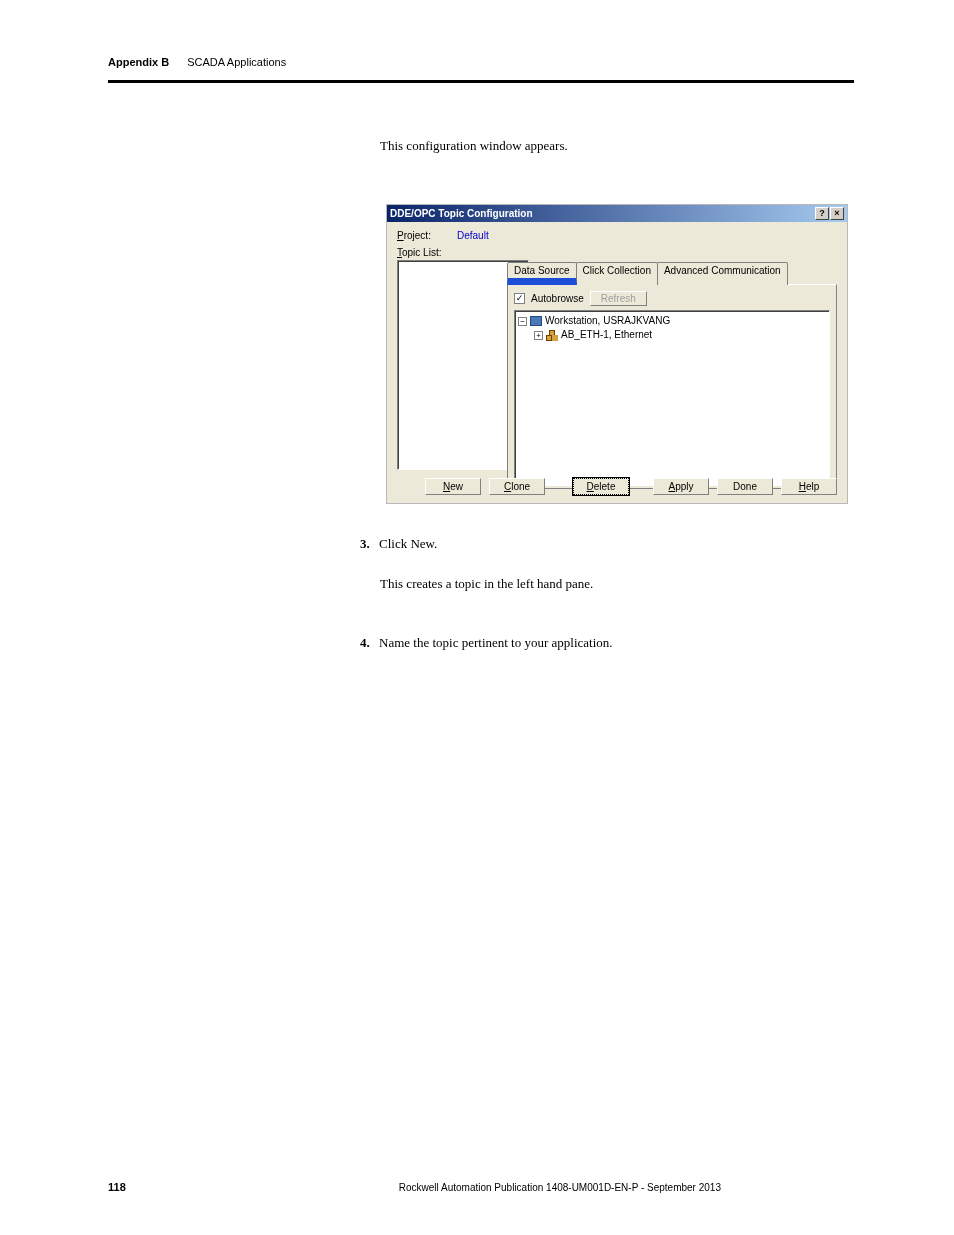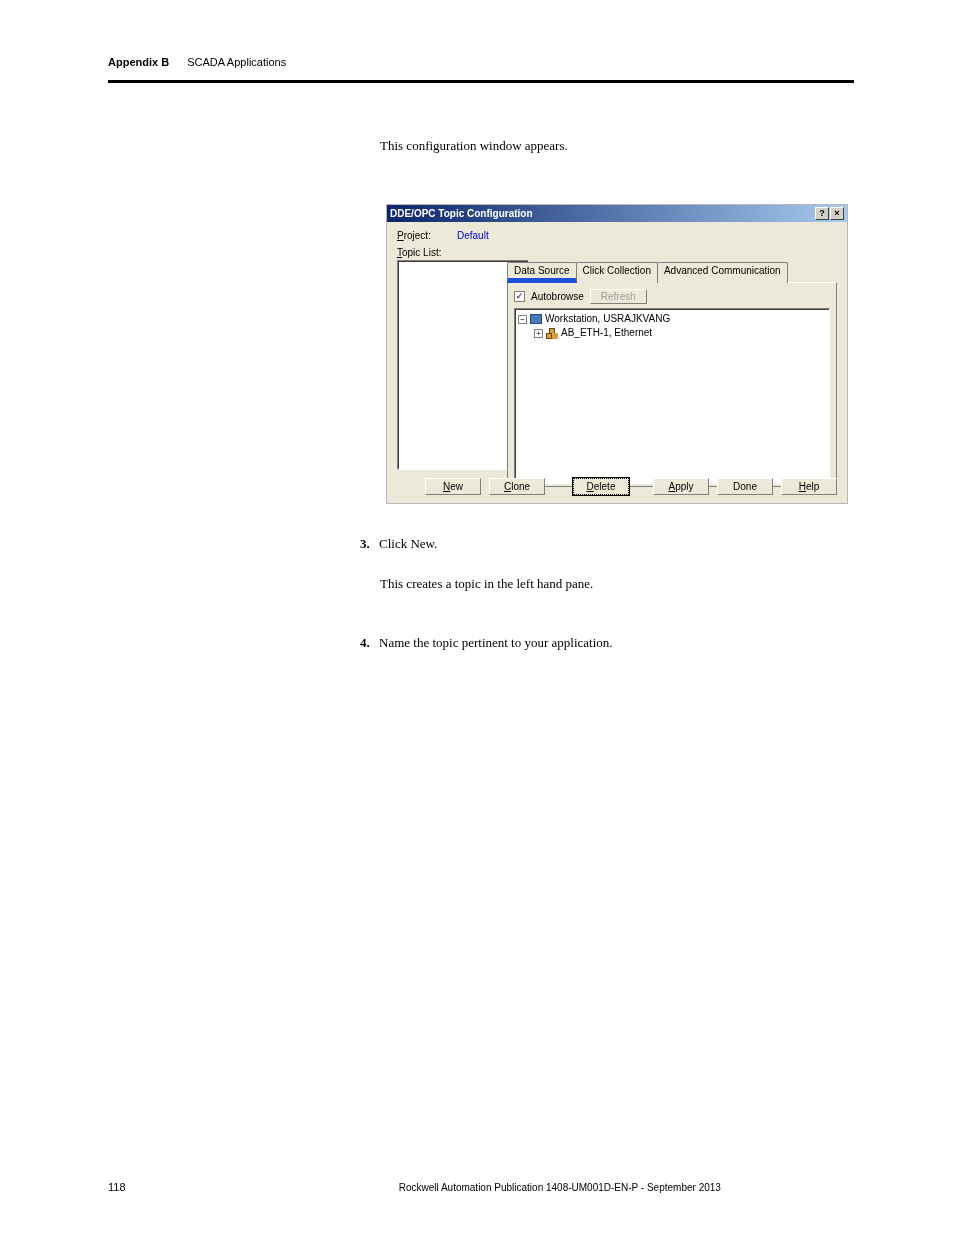--- a/index.html
+++ b/index.html
@@ -99,21 +99,21 @@
     padding: 2px 6px;
     border: 1px solid #808080;
     border-bottom: none;
     background: #ece9d8;
     margin-right: -1px;
     border-top-left-radius: 2px;
     border-top-right-radius: 2px;
   }
   .tab.active {
     background: #ece9d8;
-    border-bottom: 5px solid #1d4ed8;
+    border-bottom: 7px solid #1d4ed8;
     position: relative;
     z-index: 2;
   }
   .tab-body {
     border: 1px solid #808080;
     border-top-color: #fff;
     padding: 6px;
     height: 205px;
     background: #ece9d8;
   }
@@ -219,21 +219,21 @@
   .footer {
     position: absolute;
     bottom: 42px;
     left: 108px;
     right: 100px;
     display: flex;
     align-items: baseline;
     font-family: Arial, Helvetica, sans-serif;
     font-size: 10px;
   }
-  .footer .pg { font-weight: normal; font-size: 11px; margin-right: 140px; }
+  .footer .pg { font-weight: bold; font-size: 11px; margin-right: 140px; }
   .footer .pub { flex: 1; text-align: center; color: #000; }
 </style>
 </head>
 <body>
 
 <div class="header">
   <span class="bold">Appendix B</span>
   <span>SCADA Applications</span>
 </div>
 <div class="hr"></div>

